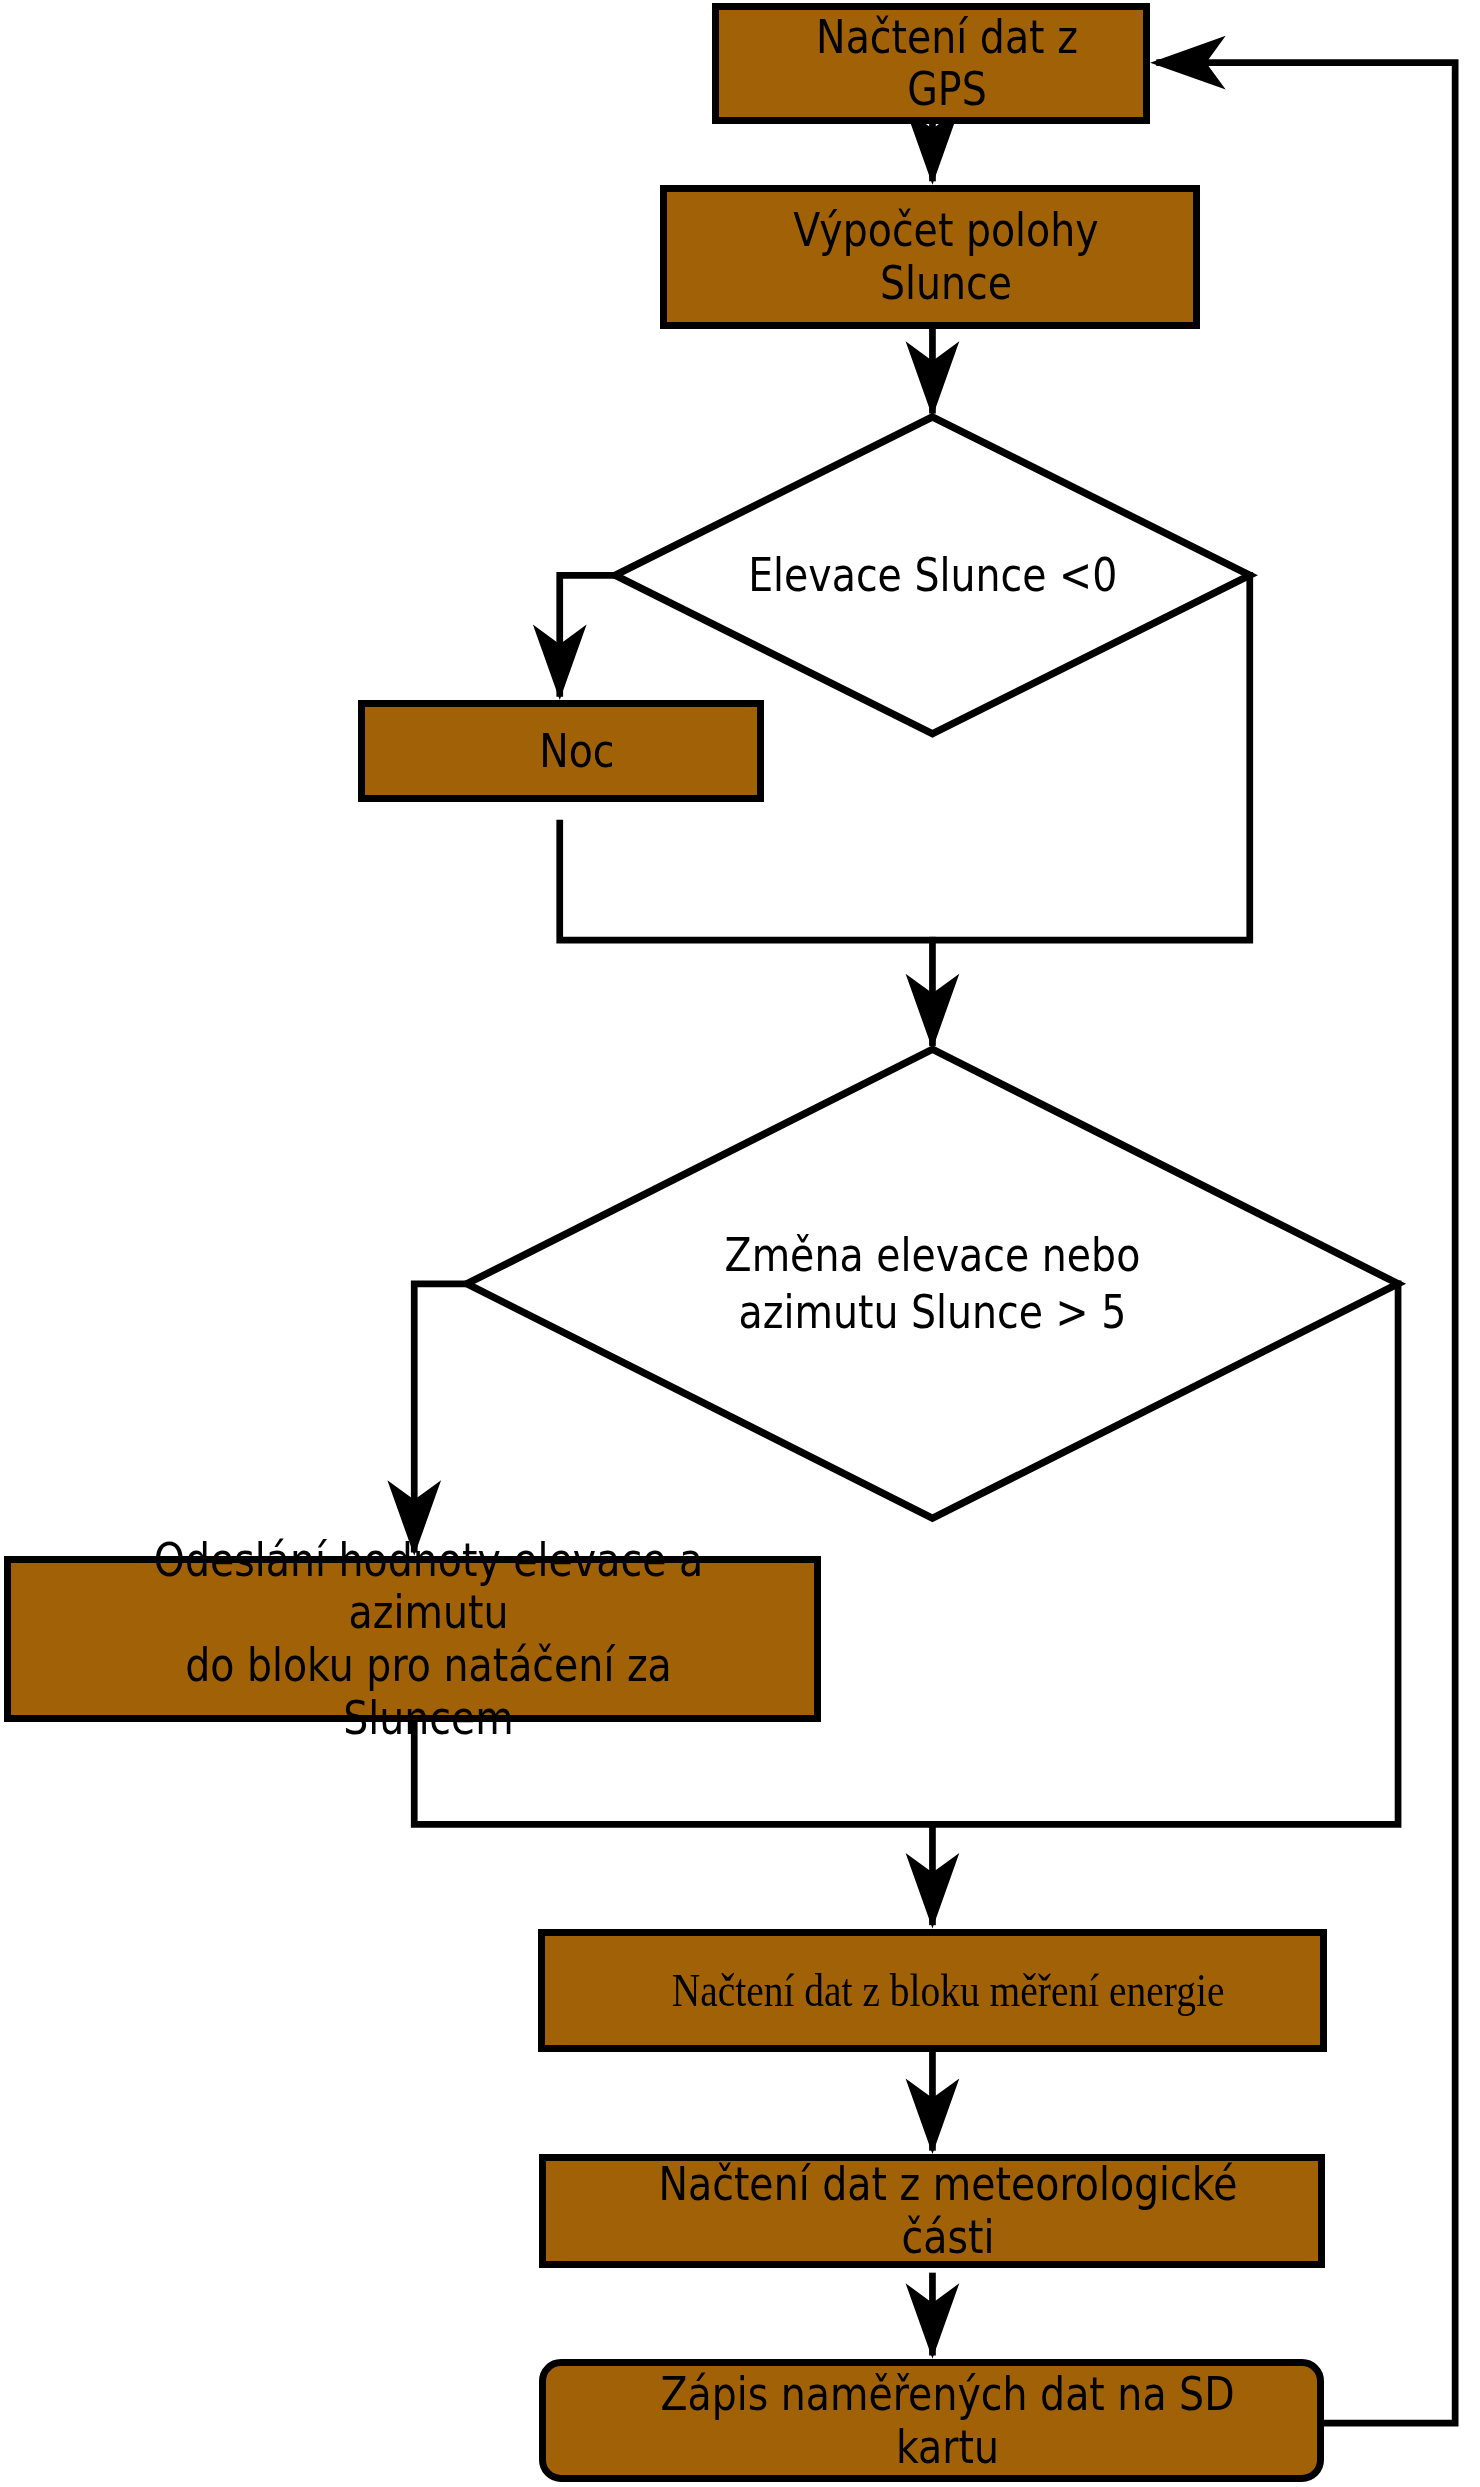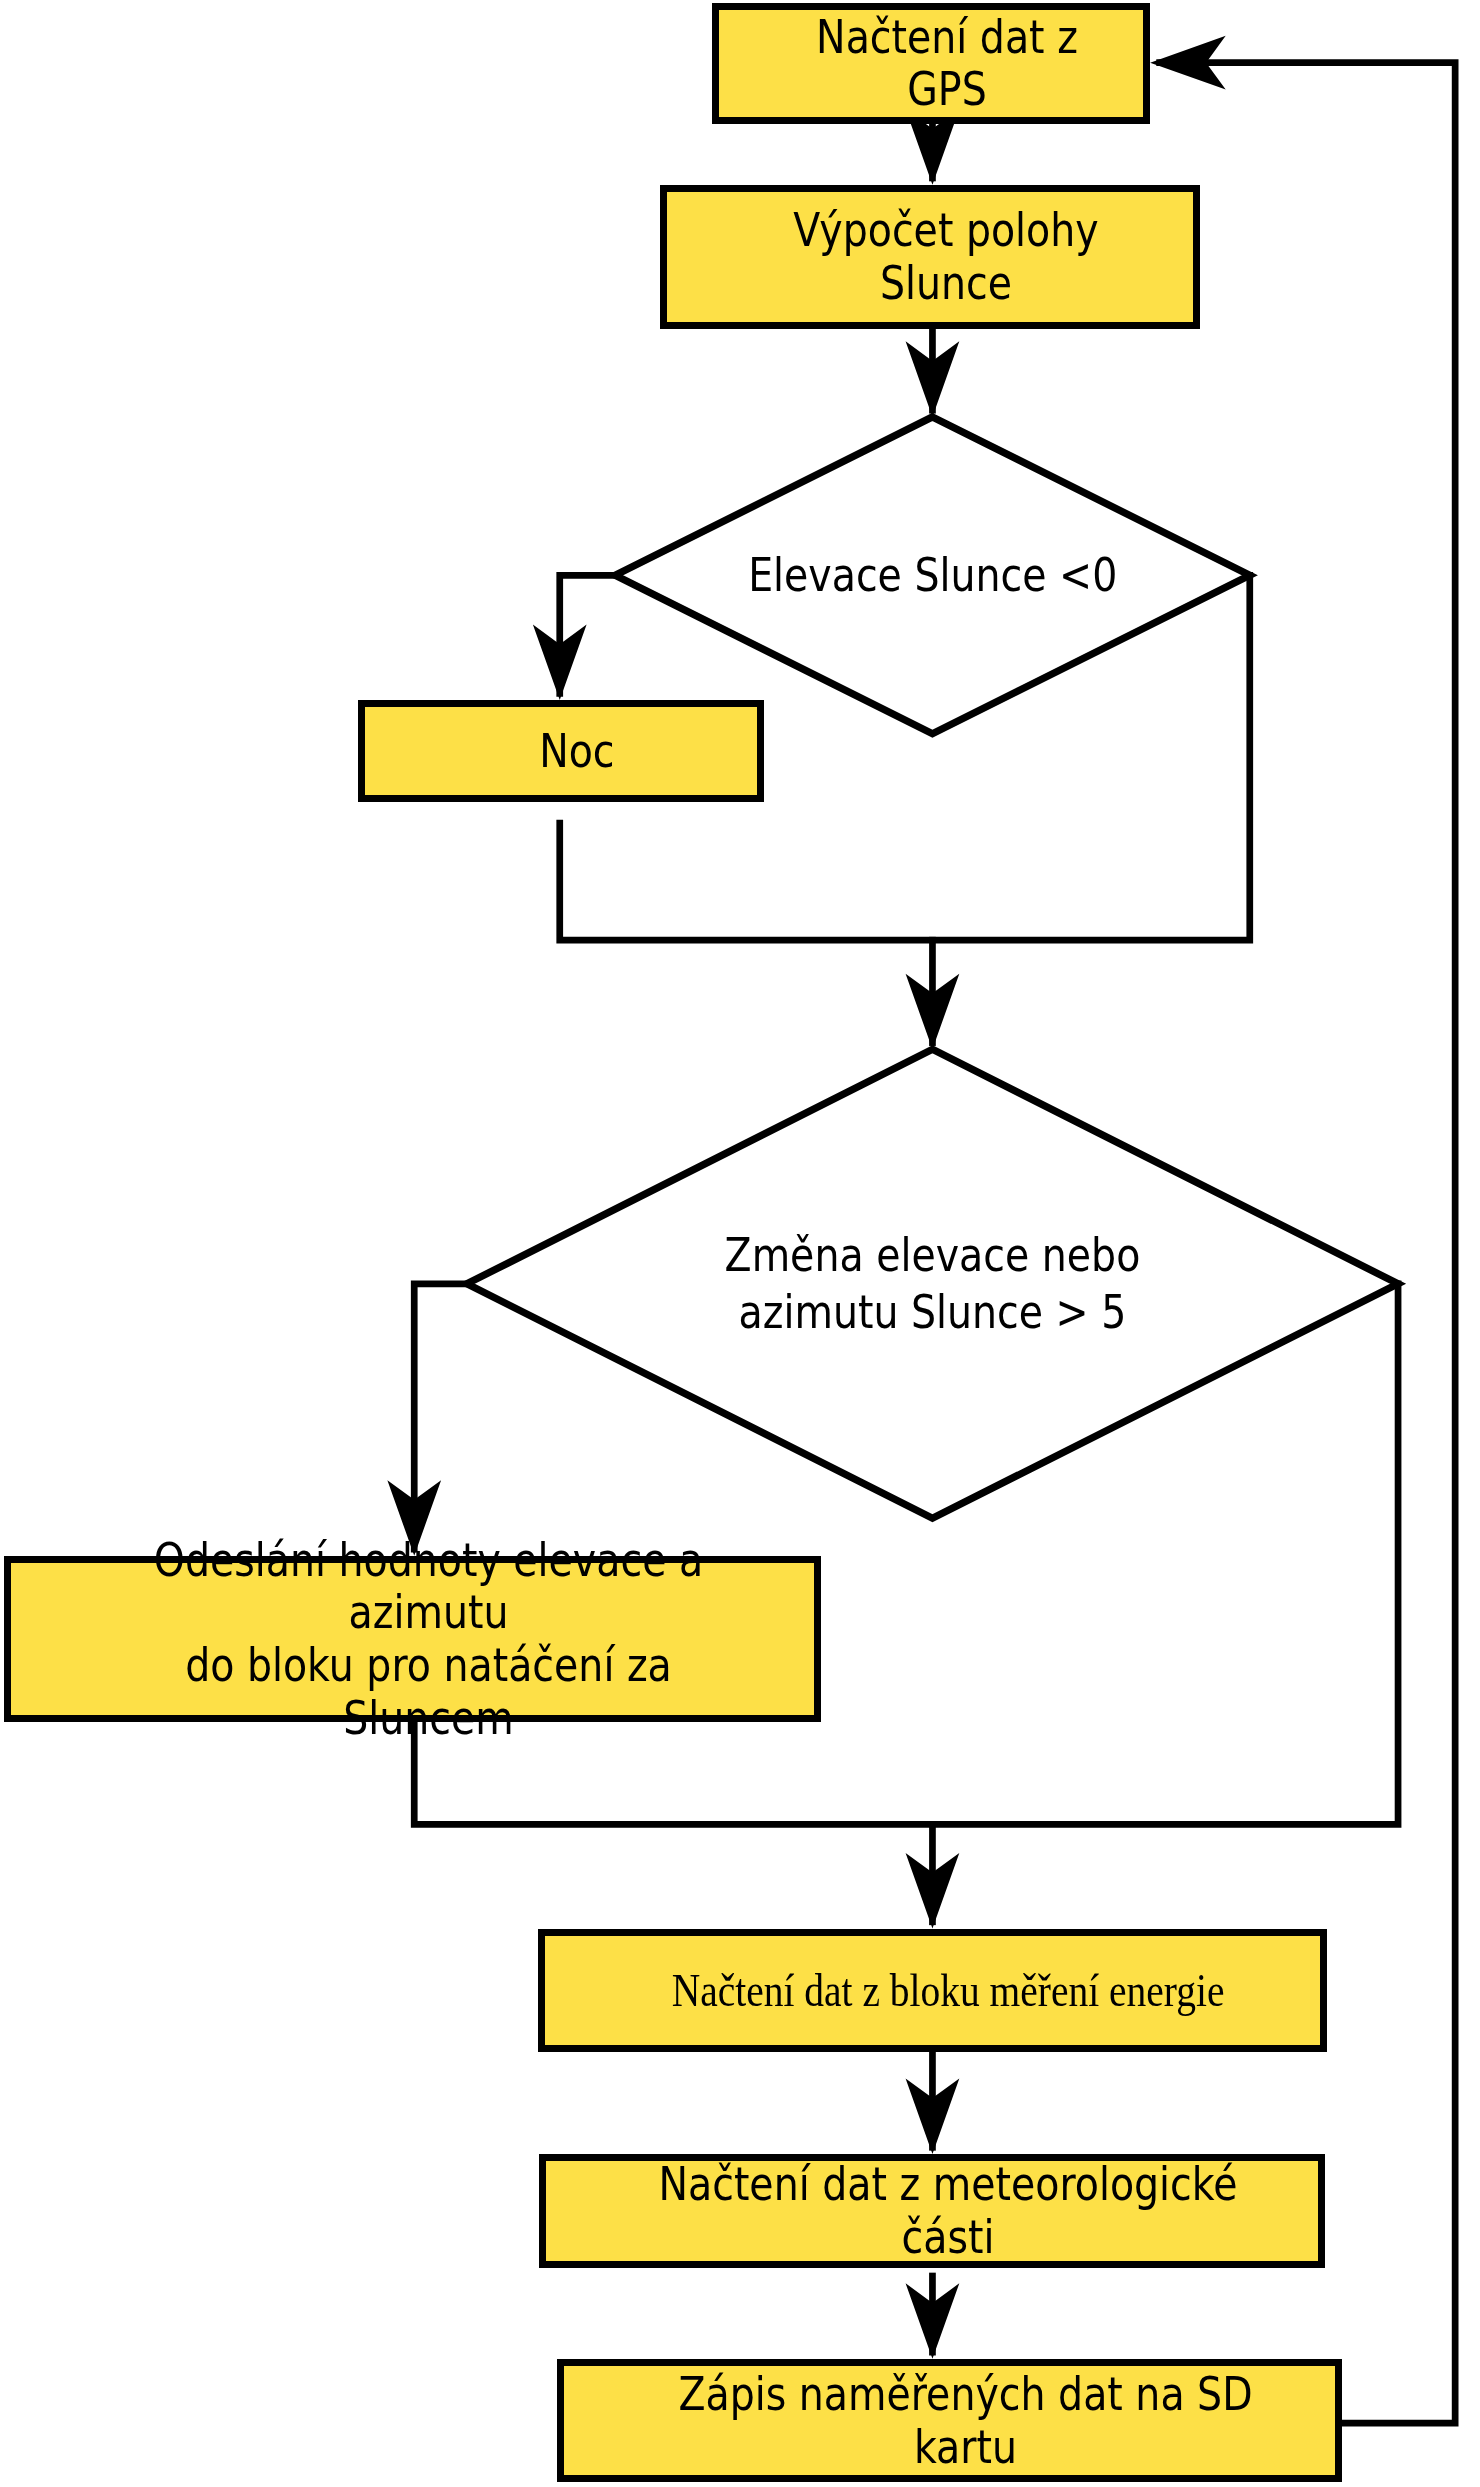--- a/index.html
+++ b/index.html
@@ -10,21 +10,21 @@
     font-family: "DejaVu Sans", sans-serif;
   }
   #wires {
     position: absolute; left: 0; top: 0;
     width: 1481px; height: 2487px;
   }
   .node {
     position: absolute;
     box-sizing: border-box;
     border: 7.3px solid #000;
-    background: #fde047;
+    background: #a16207;
     display: flex;
     align-items: center;
     justify-content: center;
     text-align: center;
     font-size: 47px;
     line-height: 1.12;
     color: #000;
     padding-left: 32px;
   }
   .node > span, .dlabel > span {
@@ -112,16 +112,16 @@
 </div>
 
 <div class="node" style="left:538px; top:1929px; width:789px; height:123px;font-family:Liberation Serif, serif;">
   <span>Načtení dat z bloku měření energie</span>
 </div>
 
 <div class="node" style="left:539px; top:2154px; width:786px; height:114px;">
   <span>Načtení dat z meteorologické části</span>
 </div>
 
-<div class="node" style="left:557px; top:2359px; width:785px; height:123px;">
+<div class="node" style="left:539px; top:2359px; width:785px; height:123px;border-radius:22px;">
   <span>Zápis naměřených dat na SD kartu</span>
 </div>
 
 
 </body></html>

